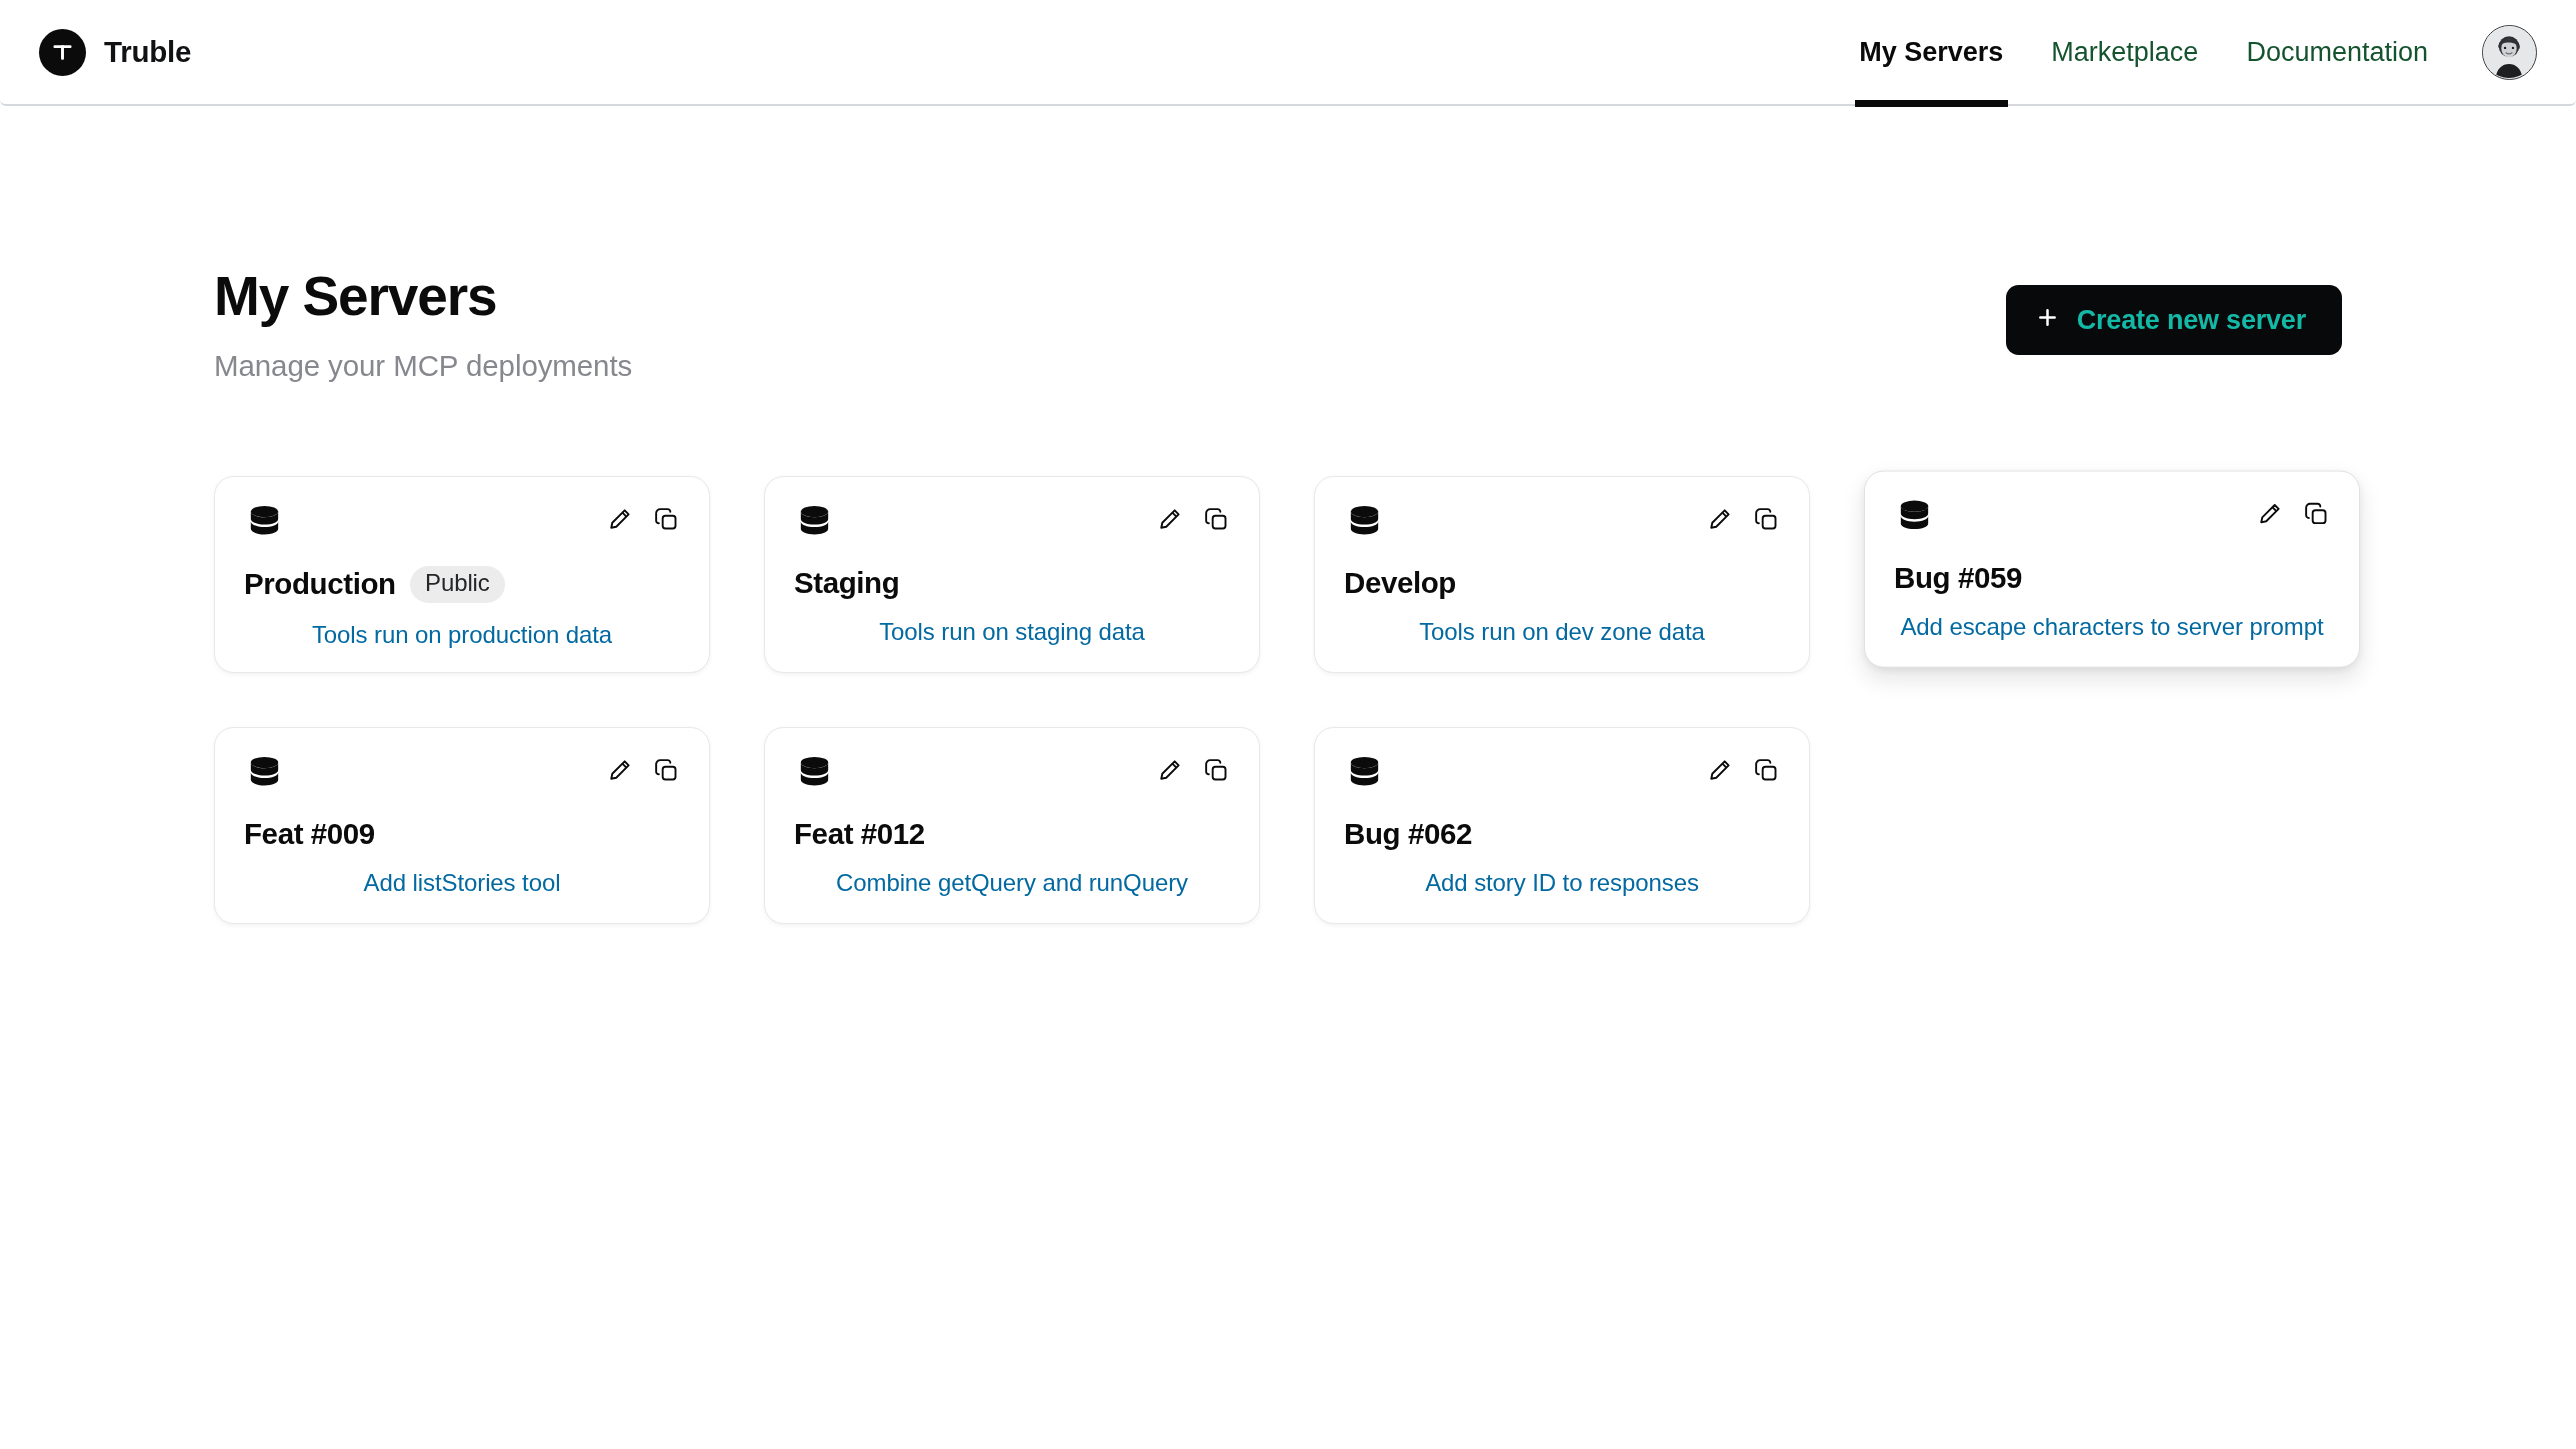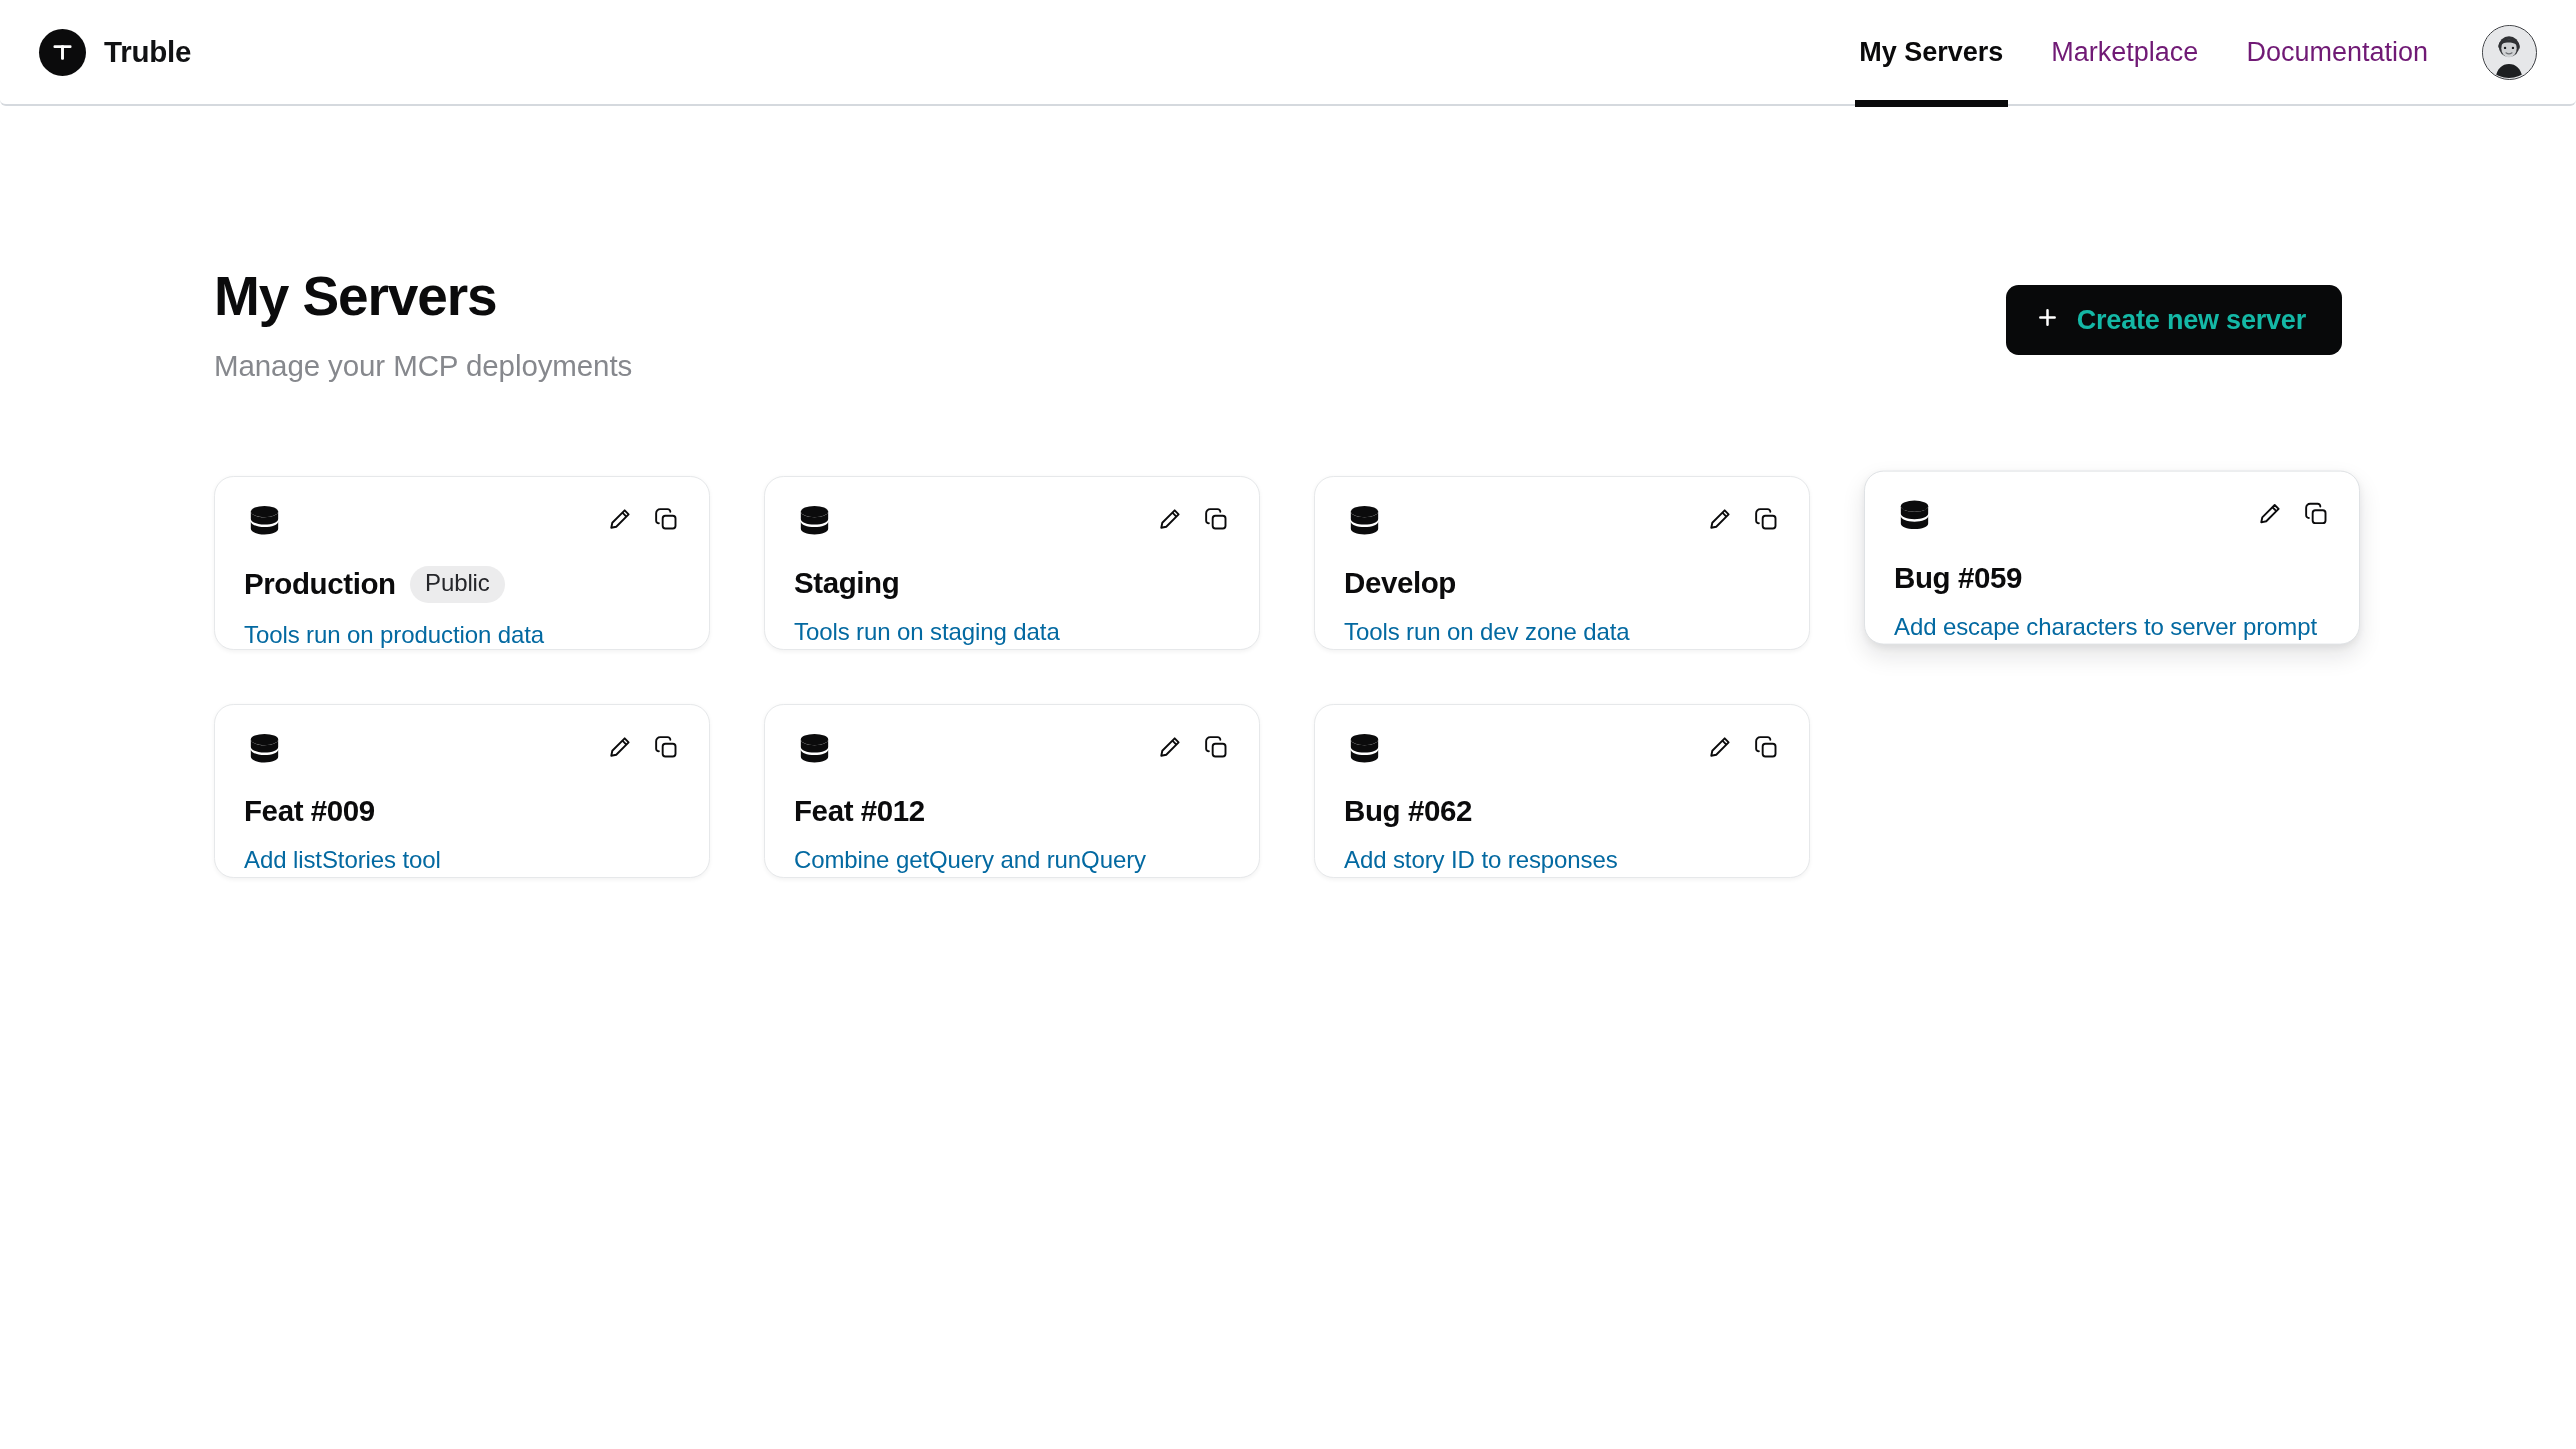--- a/index.html
+++ b/index.html
@@ -68,21 +68,21 @@
     gap: 0;
   }
 
   .nav-item {
     position: relative;
     height: 100%;
     display: flex;
     align-items: center;
     padding: 0 24px;
     font-size: 27px;
-    color: #701a75;
+    color: #14532d;
     cursor: pointer;
     white-space: nowrap;
   }
 
   .nav-item.active { font-weight: 700; color: #0a0a0b; }
 
   .nav-item.active::after {
     content: "";
     position: absolute;
     left: 19.7px;
@@ -158,27 +158,28 @@
     padding: 0 214px;
     display: grid;
     grid-template-columns: repeat(4, 496px);
     gap: 54px 54px;
     justify-content: start;
   }
 
   .server-card {
     position: relative;
     width: 496px;
-    height: 174px;
+    height: 197px;
     background: #ffffff;
     border: 1.8px solid #e6e8ea;
     border-radius: 19.7px;
     padding: 25px 29px 0 29px;
     box-shadow: 0 1.8px 4.5px rgba(18,20,24,0.05);
     cursor: pointer;
+    text-align: center;
   }
 
   .server-card.hovered {
     transform: translateY(-5.4px);
     border-color: #dfe2e5;
     box-shadow: 0 10.7px 23px rgba(18,20,24,0.11), 0 2.7px 7.2px rgba(18,20,24,0.06);
   }
 
   .card-top {
     display: flex;

